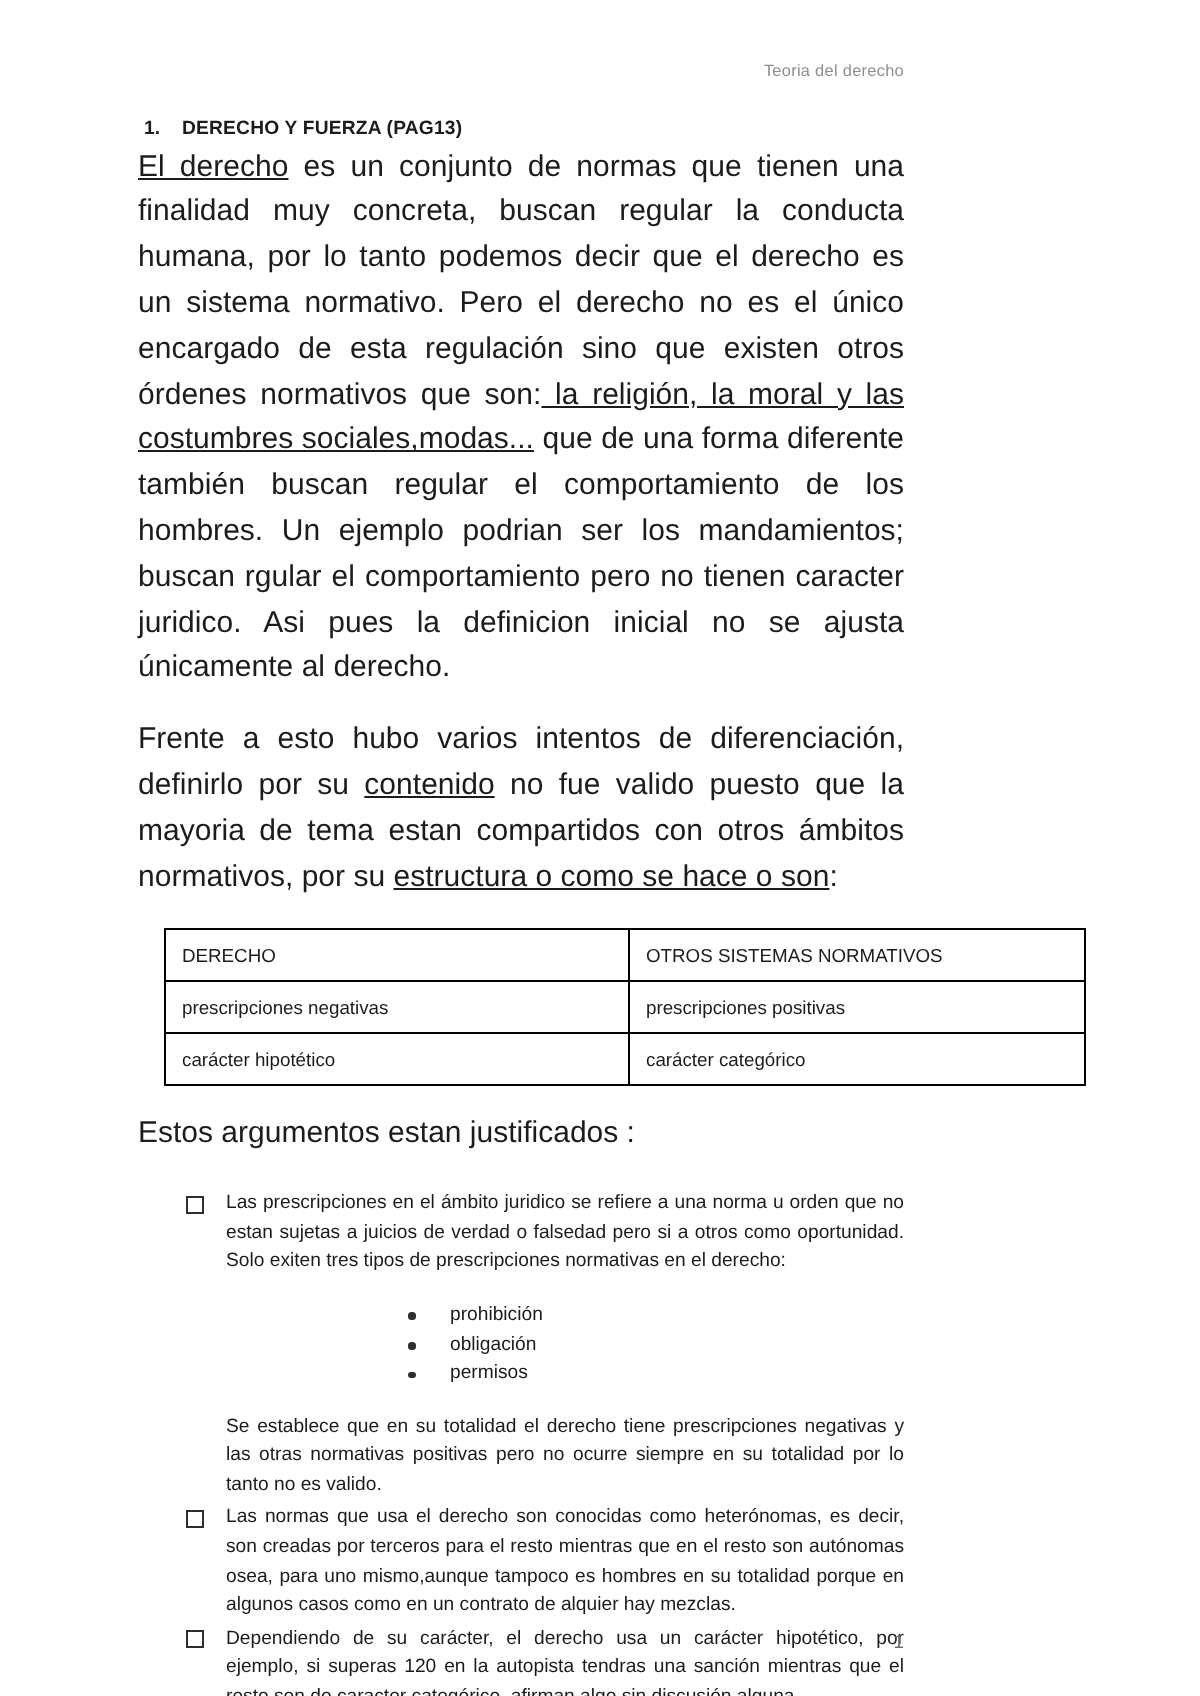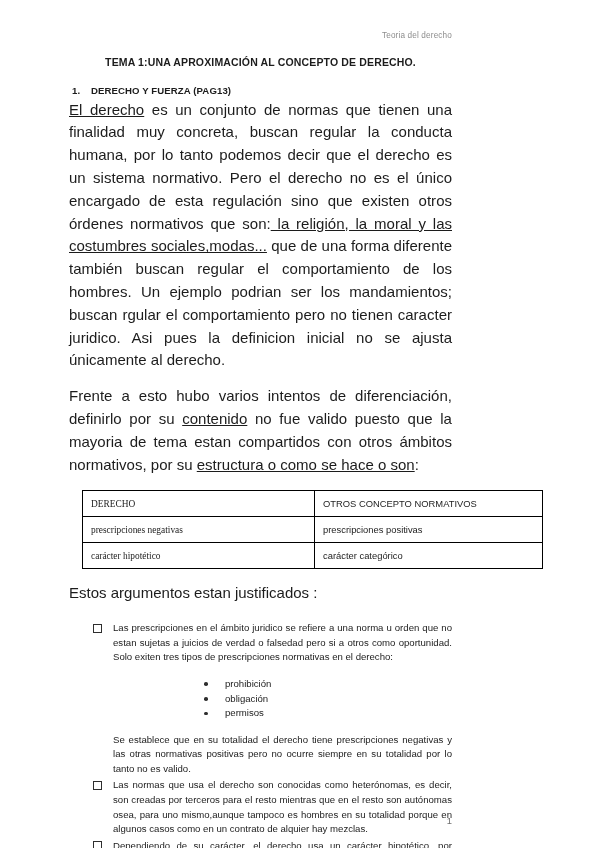--- a/index.html
+++ b/index.html
@@ -77,21 +77,21 @@
     table-layout: fixed;
   }
   table.compare td {
     border: 1px solid #000000;
     font-size: 9.4px;
     padding: 6px 0 6px 8px;
     line-height: 1.3;
     vertical-align: middle;
     height: 13px;
   }
-  table.compare td.c1 { width: 223px; font-family: Liberation Serif, serif; }
+  table.compare td.c1 { width: 223px; }
   table.compare td.c2 { width: 219px; }
 
   
   p.lead {
     font-size: 15px;
     line-height: 1.52;
     margin: 13px 0 16px 0;
   }
 
   
@@ -168,36 +168,35 @@
 </style>
 </head>
 <body>
 
 <div class="page">
 
   <div class="doc-header">
     <div>Teoria del derecho</div>
   </div>
 
-  <h1 class="doc-title">TEMA 1:UNA APROXIMACIÓN AL CONCEPTO DE DERECHO.</h1>
 
   <h2 class="section-heading">
     <span class="num">1.</span><span>DERECHO Y FUERZA (PAG13)</span>
   </h2>
 
   <p class="body"><span class="u">El derecho</span><span> es un conjunto de normas que tienen una finalidad muy concreta, buscan regular la conducta humana, por lo tanto podemos decir que el derecho es un sistema normativo. Pero el derecho no es el único encargado de esta regulación sino que existen otros órdenes normativos que son:</span><span class="u"> la religión, la moral y las costumbres sociales,modas...</span><span> que de una forma diferente también buscan regular el comportamiento de los hombres. Un ejemplo podrian ser los mandamientos; buscan rgular el comportamiento pero no tienen caracter juridico. Asi pues la definicion inicial no se ajusta únicamente al derecho.</span></p>
 
   <p class="body"><span>Frente a esto hubo varios intentos de diferenciación, definirlo por su </span><span class="u">contenido</span><span> no fue valido puesto que la mayoria de tema estan compartidos con otros ámbitos normativos, por su </span><span class="u">estructura o como se hace o son</span><span>:</span></p>
 
   <div class="table-wrap">
     <table class="compare">
       <tbody>
         <tr>
           <td class="c1">DERECHO</td>
-          <td class="c2">OTROS CONCEPTO NORMATIVOS</td>
+          <td class="c2">OTROS SISTEMAS NORMATIVOS</td>
         </tr>
         <tr>
           <td class="c1">prescripciones negativas</td>
           <td class="c2">prescripciones positivas</td>
         </tr>
         <tr>
           <td class="c1">carácter hipotético</td>
           <td class="c2">carácter categórico</td>
         </tr>
       </tbody>

